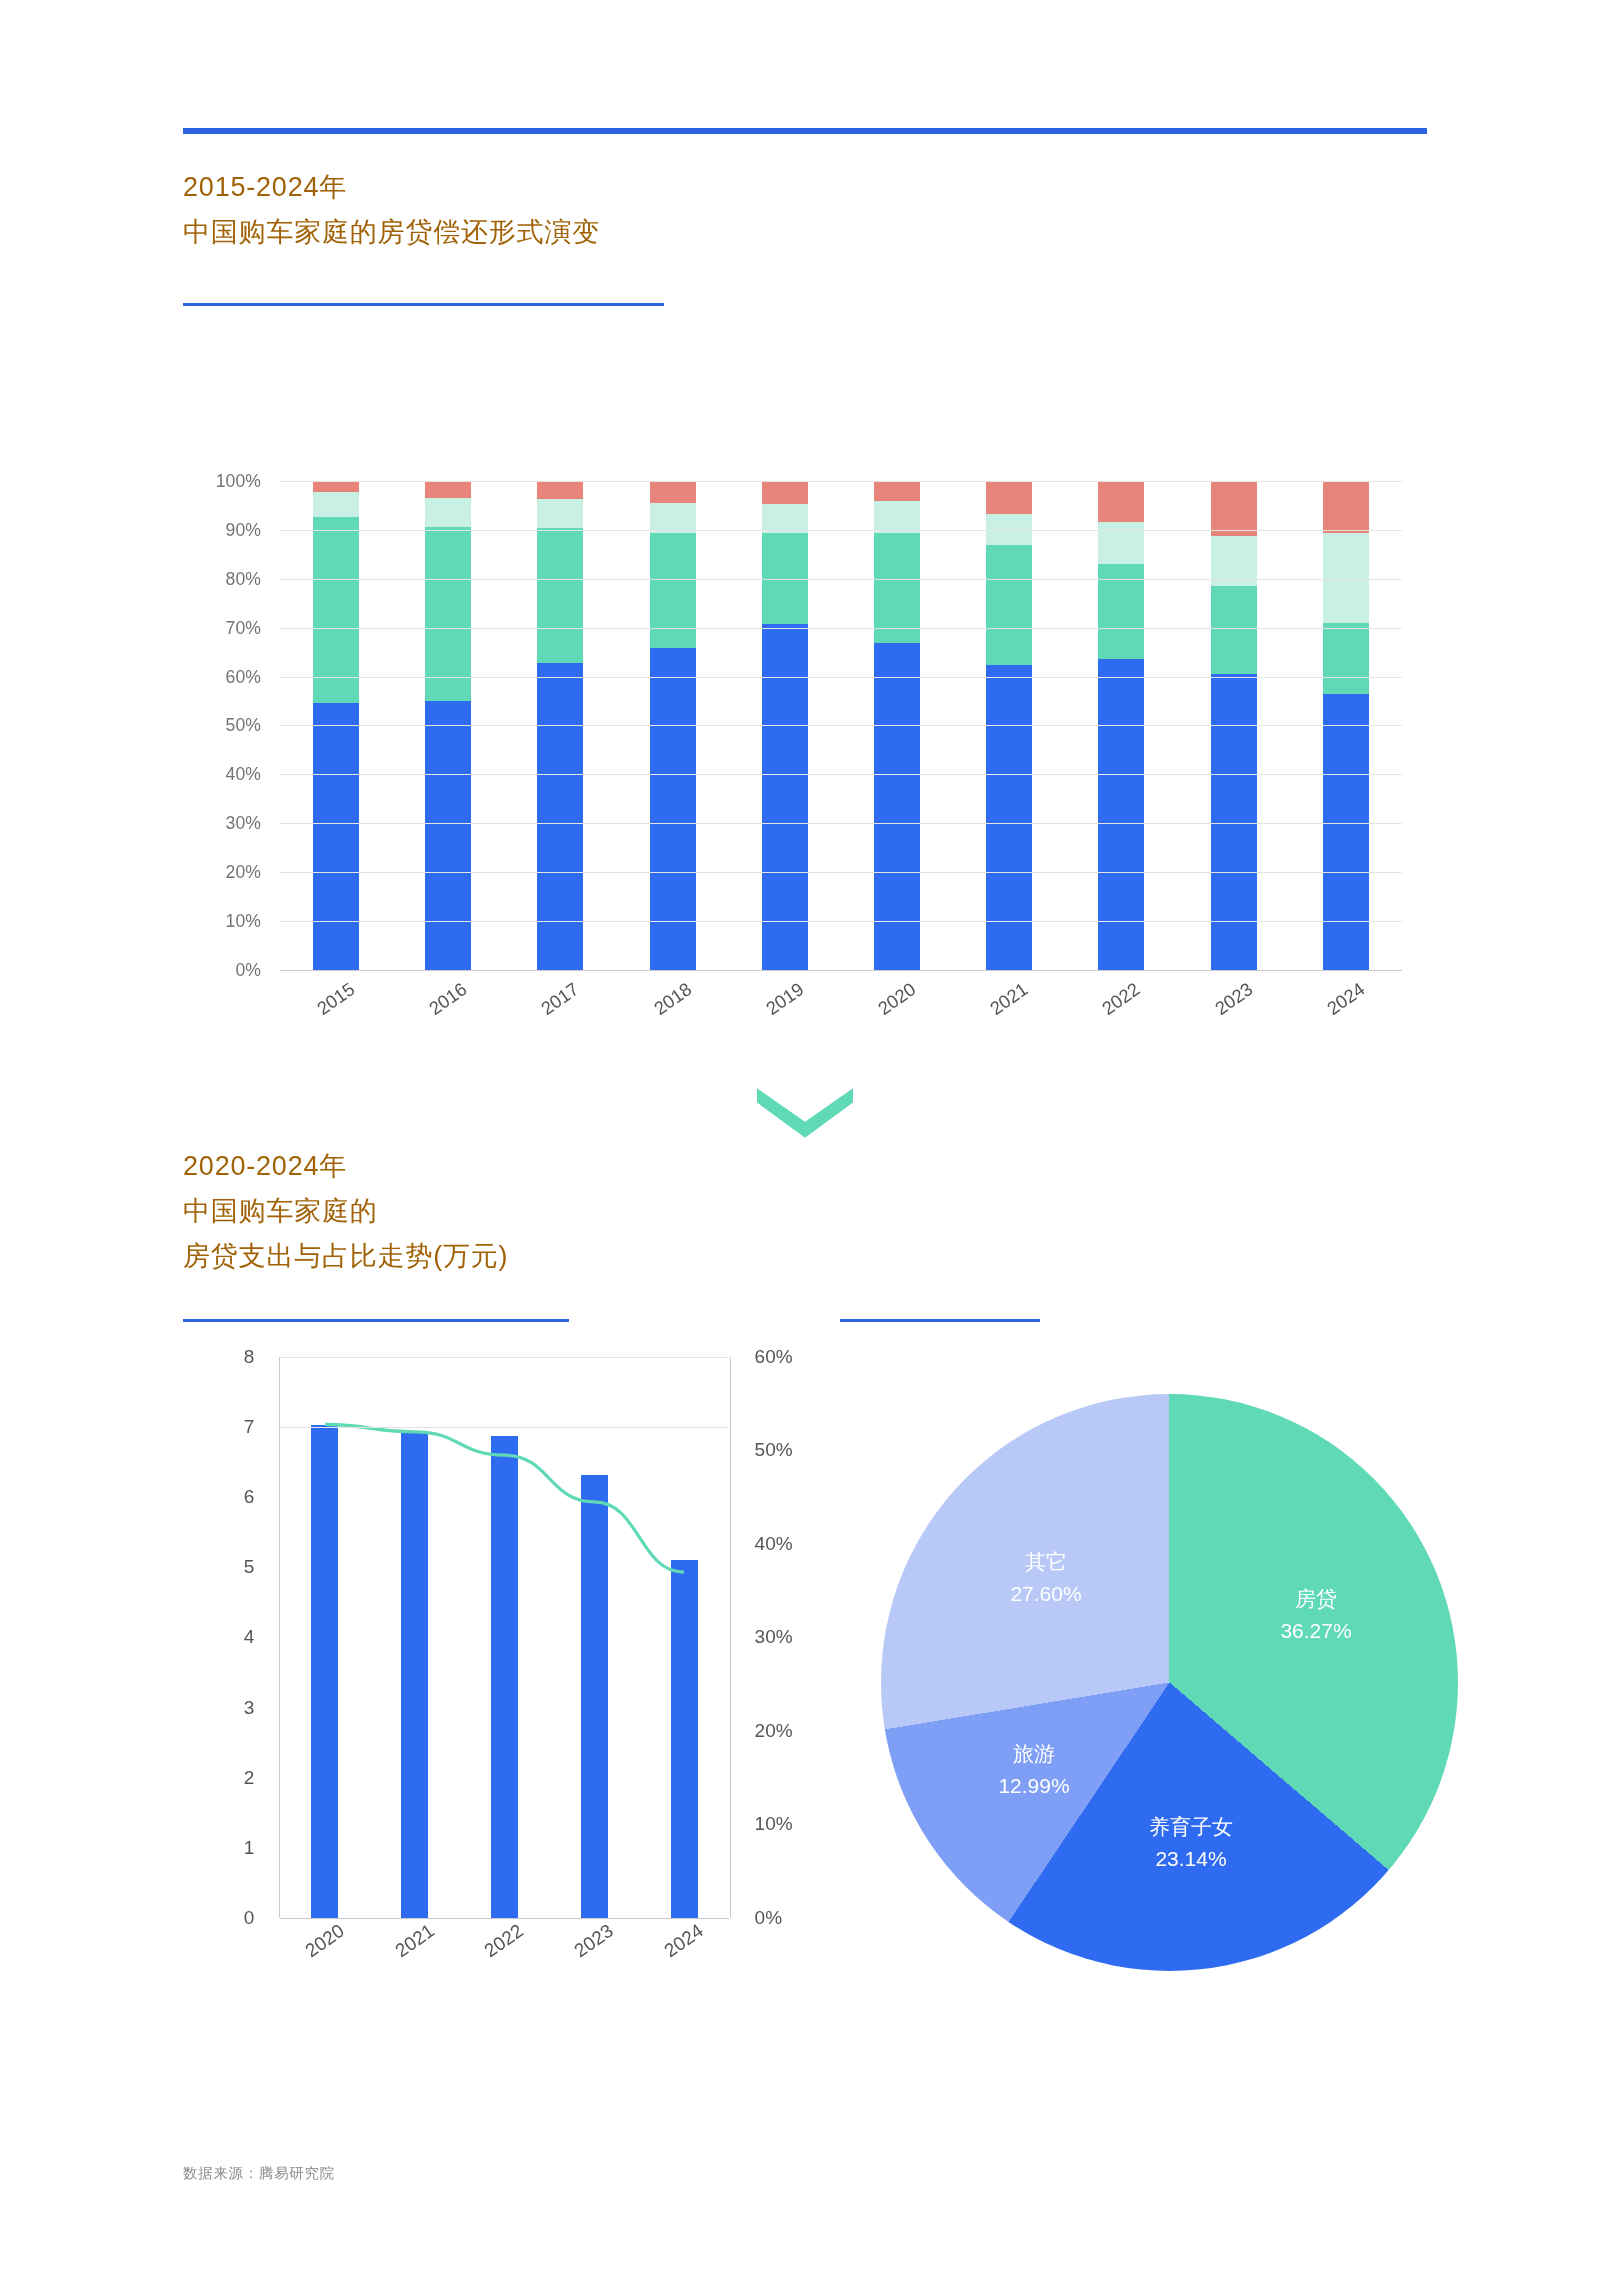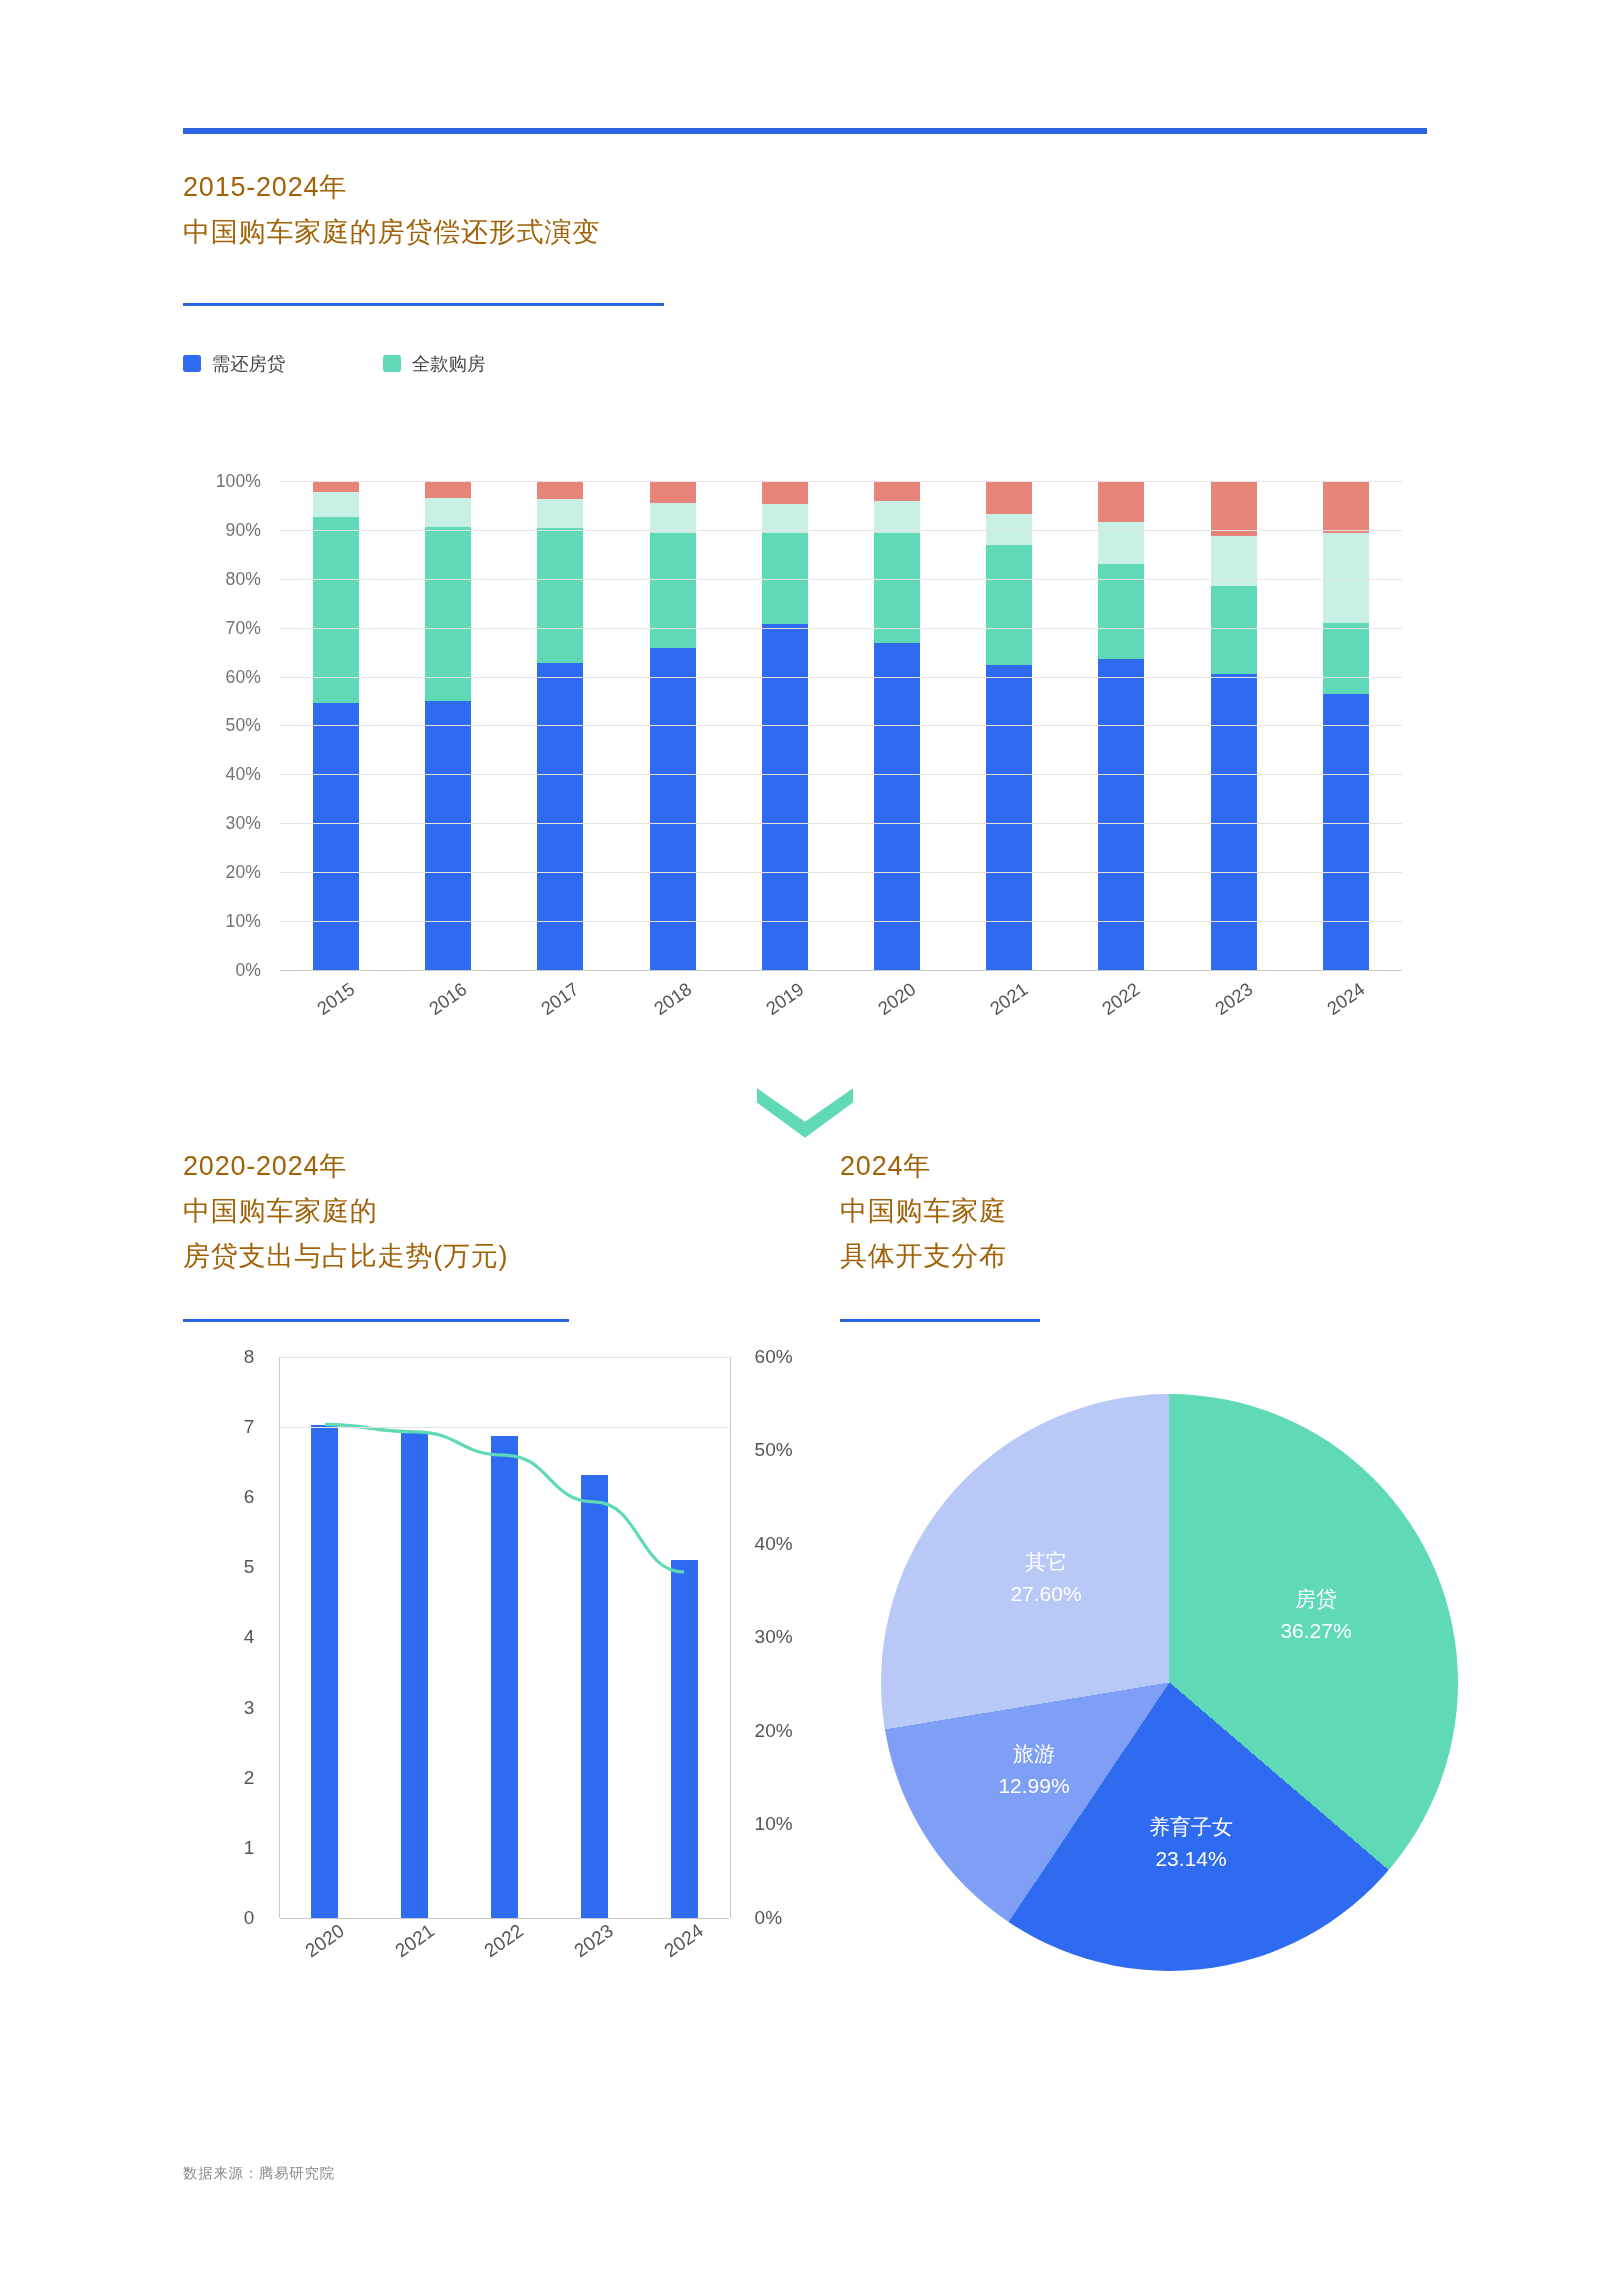--- a/index.html
+++ b/index.html
@@ -75,30 +75,20 @@
 
   <div class="top-rule"></div>
 
   <div class="sec1-title">
     <div class="t-line">2015-2024年</div>
     <div class="t-line">中国购车家庭的房贷偿还形式演变</div>
   </div>
   <div class="sec1-underline"></div>
 
   <div class="legend">
-    <div class="legend-row">
-      <div class="legend-item">
-        <span class="legend-swatch" style="background:#2f6bf0"></span>
-        <span class="legend-label">需还房贷</span>
-      </div>
-      <div class="legend-item">
-        <span class="legend-swatch" style="background:#5fd9b6"></span>
-        <span class="legend-label">全款购房</span>
-      </div>
-    </div>
   </div>
 
   <div class="chart1">
     <div class="c1-yaxis" id="c1-yaxis">
         <div class="c1-ytick" style="top: 489px;">0%</div>
         <div class="c1-ytick" style="top: 440px;">10%</div>
         <div class="c1-ytick" style="top: 391px;">20%</div>
         <div class="c1-ytick" style="top: 342px;">30%</div>
         <div class="c1-ytick" style="top: 293px;">40%</div>
         <div class="c1-ytick" style="top: 244px;">50%</div>
@@ -223,25 +213,20 @@
     </svg>
   </div>
 
   <div class="sec2-title">
     <div class="t-line">2020-2024年</div>
     <div class="t-line">中国购车家庭的</div>
     <div class="t-line">房贷支出与占比走势(万元)</div>
   </div>
   <div class="sec2-underline"></div>
 
-  <div class="sec3-title">
-    <div class="t-line">2024年</div>
-    <div class="t-line">中国购车家庭</div>
-    <div class="t-line">具体开支分布</div>
-  </div>
   <div class="sec3-underline"></div>
 
   <div class="chart2">
     <div class="c2-left-axis" id="c2-left">
         <div class="c2-tick left" style="top: 561px;">0</div>
         <div class="c2-tick left" style="top: 491px;">1</div>
         <div class="c2-tick left" style="top: 421px;">2</div>
         <div class="c2-tick left" style="top: 351px;">3</div>
         <div class="c2-tick left" style="top: 280px;">4</div>
         <div class="c2-tick left" style="top: 210px;">5</div>

